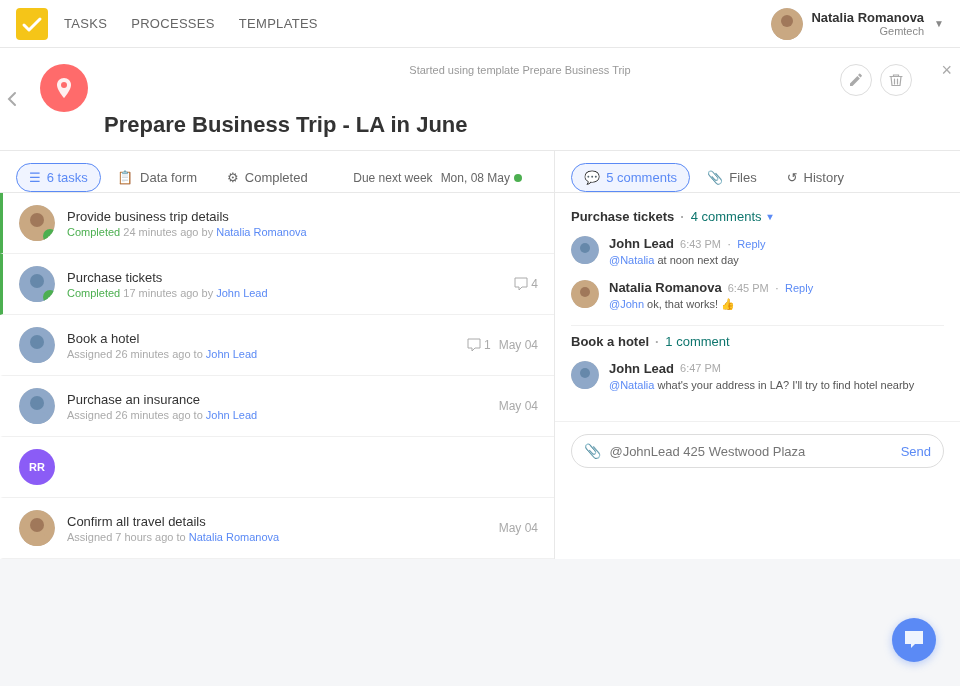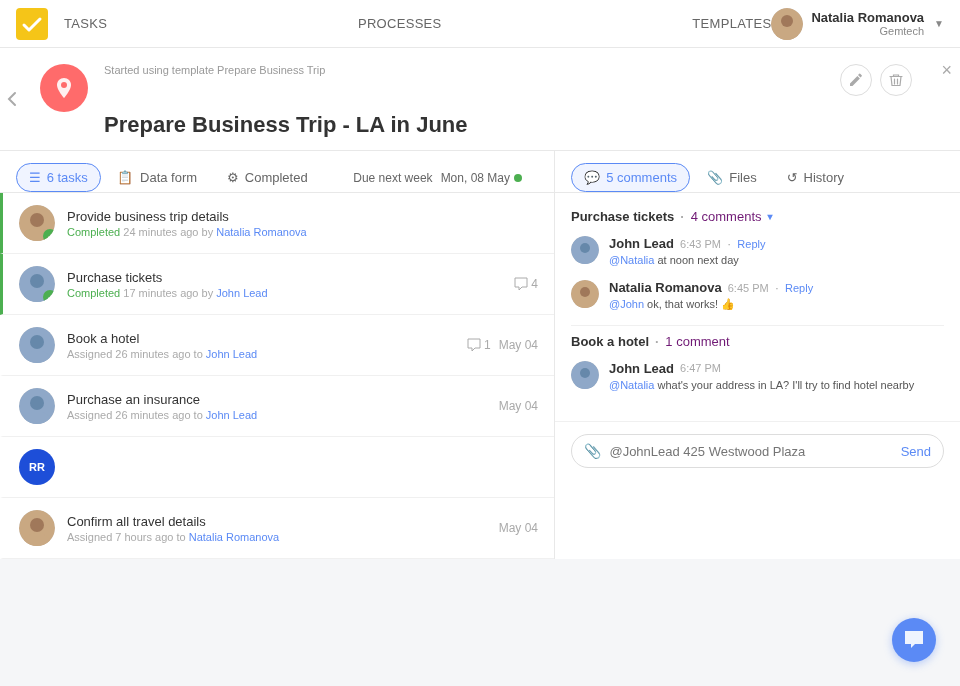--- a/index.html
+++ b/index.html
@@ -2,38 +2,38 @@
 <html><head>
   <meta charset="utf-8">
   <style>
     * { box-sizing: border-box; margin: 0; padding: 0; }
     body { font-family: -apple-system, BlinkMacSystemFont, 'Segoe UI', sans-serif; background: #f5f6f8; color: #333; font-size: 13px; }
 
     
     .topnav { background: #fff; border-bottom: 1px solid #e8e8e8; display: flex; align-items: center; padding: 0 16px; height: 48px; }
     .topnav-logo { width: 32px; height: 32px; margin-right: 16px; }
     .topnav-logo svg rect { rx: 4; }
-    .topnav-links { display: flex; gap: 24px; flex: 1; justify-content: space-between; }
+    .topnav-links { display: flex; gap: 24px; flex: 1; }
     .topnav-link { font-size: 13px; color: #666; font-weight: 500; cursor: pointer; text-transform: uppercase; letter-spacing: 0.3px; }
     .topnav-user { display: flex; align-items: center; gap: 8px; cursor: pointer; }
     .topnav-avatar { width: 32px; height: 32px; border-radius: 50%; overflow: hidden; background: #ddd; }
     .topnav-userinfo { text-align: right; }
     .topnav-username { font-weight: 600; font-size: 13px; color: #333; }
     .topnav-company { font-size: 11px; color: #888; }
     .topnav-caret { color: #888; font-size: 10px; margin-left: 2px; }
 
     
     .main-wrap { max-width: 960px; margin: 0 auto; padding: 0; position: relative; }
 
     
     .process-header { background: #fff; padding: 16px 24px 0 24px; display: flex; align-items: flex-start; border-bottom: 1px solid #e8e8e8; position: relative; }
     .process-icon { width: 48px; height: 48px; border-radius: 50%; background: #ff6b6b; display: flex; align-items: center; justify-content: center; margin-right: 16px; flex-shrink: 0; margin-bottom: 12px; }
     .process-icon svg { color: #fff; }
     .process-meta { flex: 1; padding-bottom: 12px; }
-    .process-breadcrumb { font-size: 11px; color: #999; margin-bottom: 4px; }
+    .process-breadcrumb { font-size: 11px; color: #999; margin-bottom: 4px; text-align: center; }
     .process-title { font-size: 22px; font-weight: 700; color: #333; margin-top: 36px; }
     .process-actions { display: flex; gap: 8px; position: absolute; right: 48px; top: 16px; }
     .process-action-btn { width: 32px; height: 32px; border-radius: 50%; border: 1px solid #ddd; background: #fff; cursor: pointer; display: flex; align-items: center; justify-content: center; color: #888; }
     .close-btn { position: absolute; right: 8px; top: 12px; background: none; border: none; cursor: pointer; font-size: 18px; color: #aaa; }
 
     
     .content-area { display: flex; gap: 0; background: #fff; }
 
     
     .left-panel { width: 555px; flex-shrink: 0; border-right: 1px solid #e8e8e8; }
@@ -65,21 +65,21 @@
 
     
     .right-panel { flex: 1; padding: 0; }
     .right-tab-bar { display: flex; align-items: center; padding: 12px 16px 0 16px; border-bottom: 1px solid #e8e8e8; gap: 4px; }
     .right-tab { padding: 6px 12px; border-radius: 16px; cursor: pointer; font-size: 13px; color: #666; display: flex; align-items: center; gap: 6px; border: 1px solid transparent; }
     .right-tab.active { border-color: #5b8af5; color: #5b8af5; background: #f0f4ff; }
 
     
     .comments-area { padding: 16px; overflow-y: auto; max-height: 400px; }
     .comment-section-title { font-size: 13px; font-weight: 600; color: #333; margin-bottom: 12px; display: flex; align-items: center; gap: 6px; }
-    .comment-section-title .comment-count { color: #701a75; font-weight: 400; cursor: pointer; }
+    .comment-section-title .comment-count { color: #0f766e; font-weight: 400; cursor: pointer; }
     .comment-section-title .chevron { font-size: 10px; color: #5b8af5; }
     .comment-item { display: flex; gap: 10px; margin-bottom: 12px; }
     .comment-avatar { width: 28px; height: 28px; border-radius: 50%; overflow: hidden; background: #ddd; flex-shrink: 0; }
     .comment-body { flex: 1; }
     .comment-header { display: flex; align-items: center; gap: 6px; margin-bottom: 2px; }
     .comment-author { font-size: 13px; font-weight: 600; color: #333; }
     .comment-time { font-size: 11px; color: #aaa; }
     .comment-dot { color: #aaa; }
     .comment-reply { font-size: 11px; color: #5b8af5; cursor: pointer; }
     .comment-text { font-size: 11px; color: #555; line-height: 1.4; }
@@ -281,21 +281,21 @@
             <div class="task-status">
               Assigned <span>26 minutes ago</span> to <span class="highlight-name">John Lead</span>
             </div>
           </div>
           <div class="task-right">
             <span>May 04</span>
           </div>
         </div>
 
         <div class="task-item normal-item">
-          <div class="task-avatar avatar-rr" style="background:#1d4ed8;color:#fff;display:flex;align-items:center;justify-content:center;font-size:11px;font-weight:700;border-radius:50%;width:36px;height:36px;margin-right:12px;flex-shrink:0;">
+          <div class="task-avatar avatar-rr" style="background:#8b5cf6;color:#fff;display:flex;align-items:center;justify-content:center;font-size:11px;font-weight:700;border-radius:50%;width:36px;height:36px;margin-right:12px;flex-shrink:0;">
             RR
           </div>
           <div class="task-right"></div>
         </div>
 
         <div class="task-item normal-item">
           <div class="task-avatar">
             <svg width="36" height="36" viewBox="0 0 36 36">
                 <circle cx="18" cy="18" r="18" fill="#c9a882"></circle>
                 <ellipse cx="18" cy="15" rx="7" ry="7" fill="#a0785a"></ellipse>

